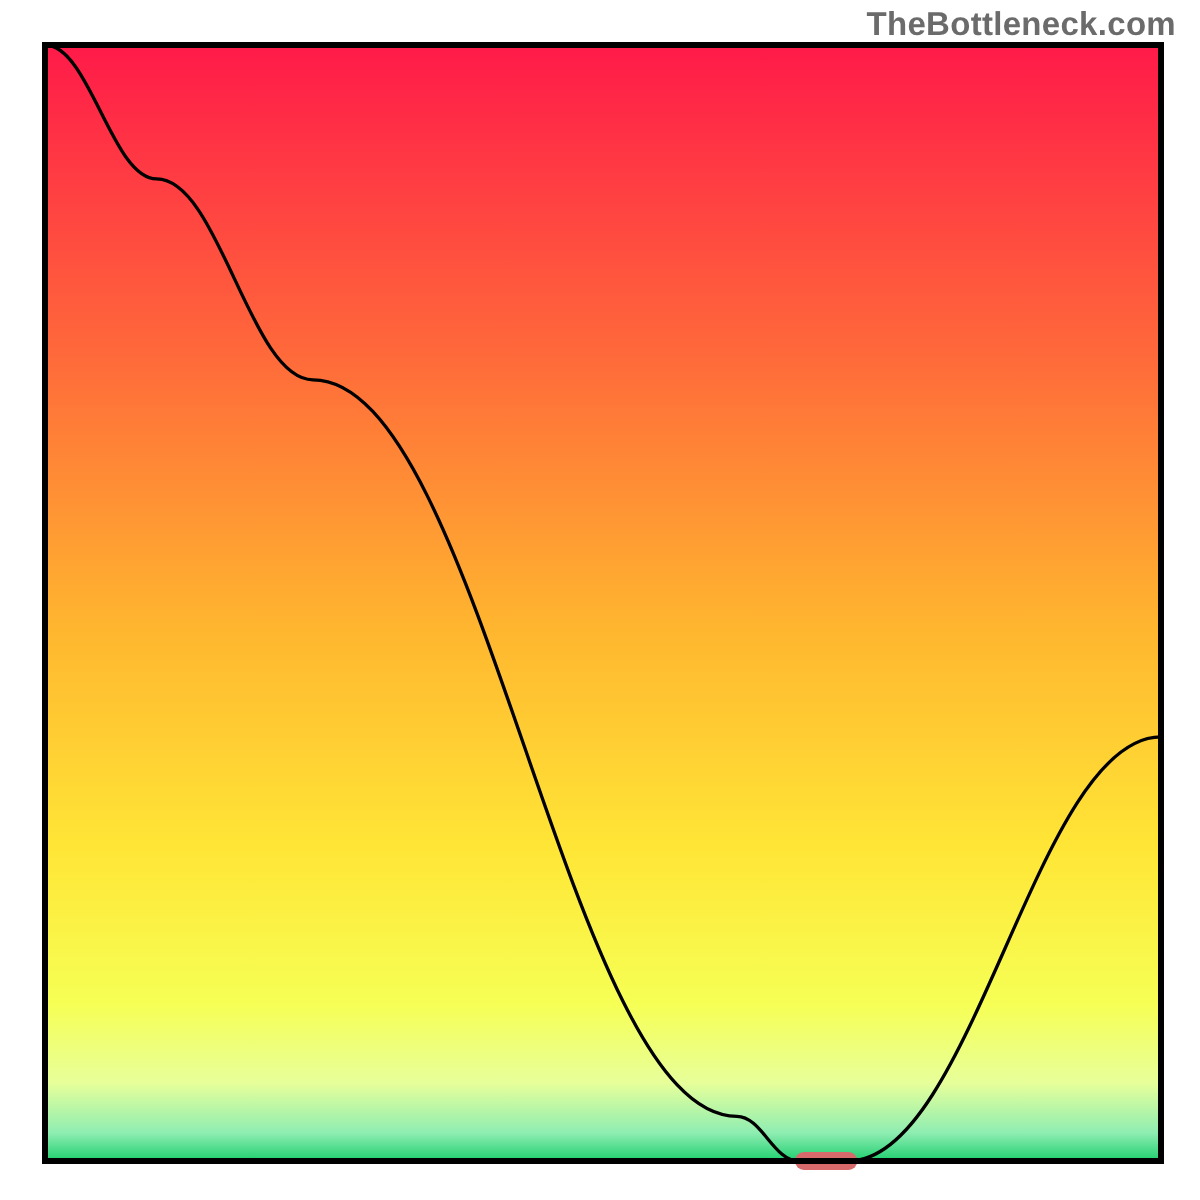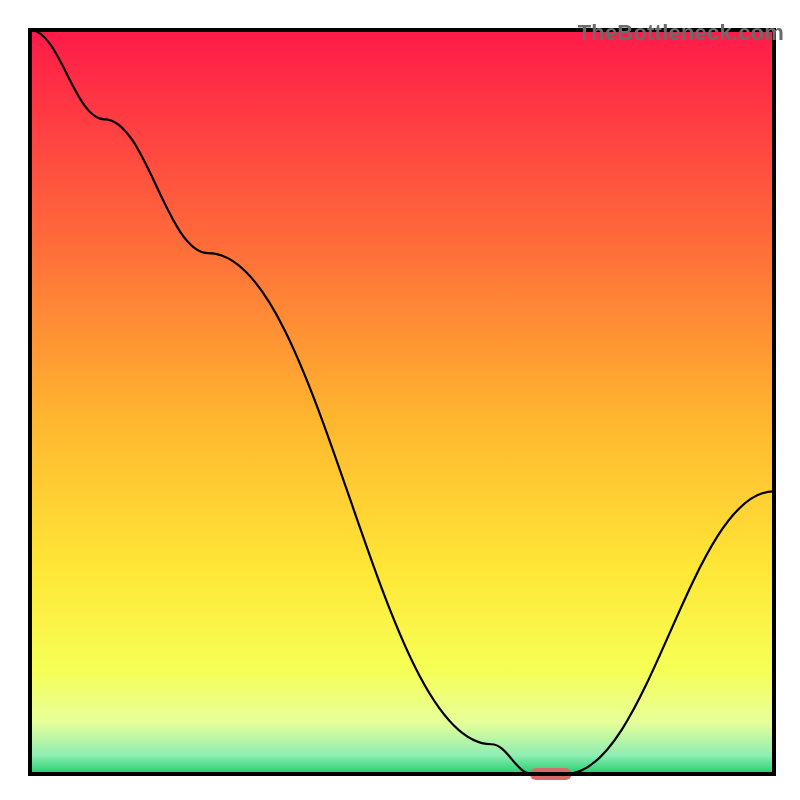--- a/index.html
+++ b/index.html
@@ -10,21 +10,21 @@
     background: #ffffff;
     font-family: Arial, Helvetica, sans-serif;
   }
   .container {
     position: relative;
     width: 800px;
     height: 800px;
   }
   .watermark {
     position: absolute;
-    top: 20px;
+    top: 3px;
     right: 16px;
     font-size: 22px;
     font-weight: 600;
     color: #6b6b6b;
     letter-spacing: 0.2px;
     z-index: 10;
   }
   svg.chart {
     position: absolute;
     top: 0;

